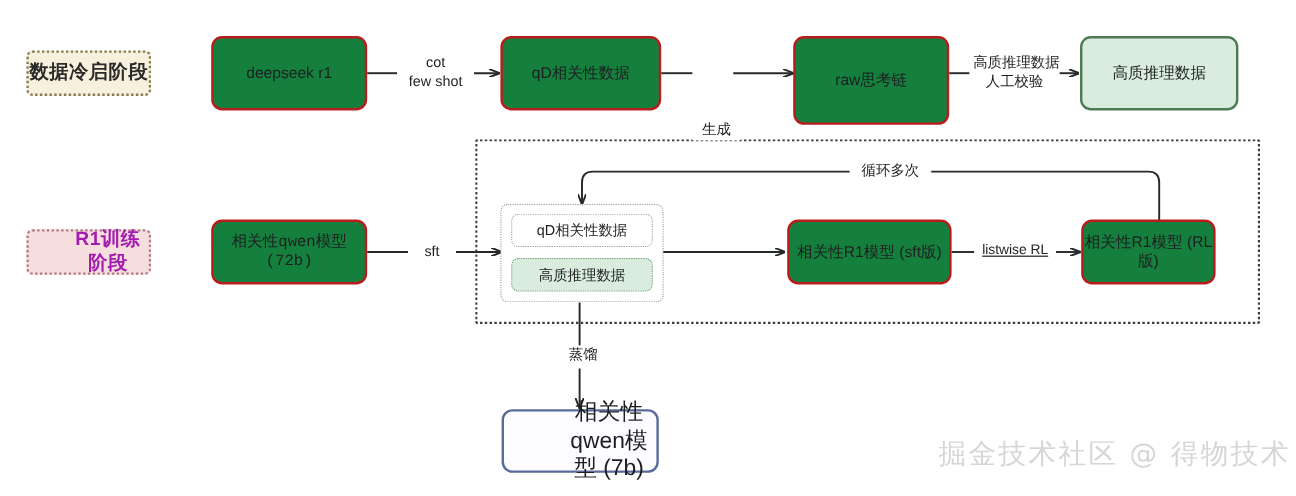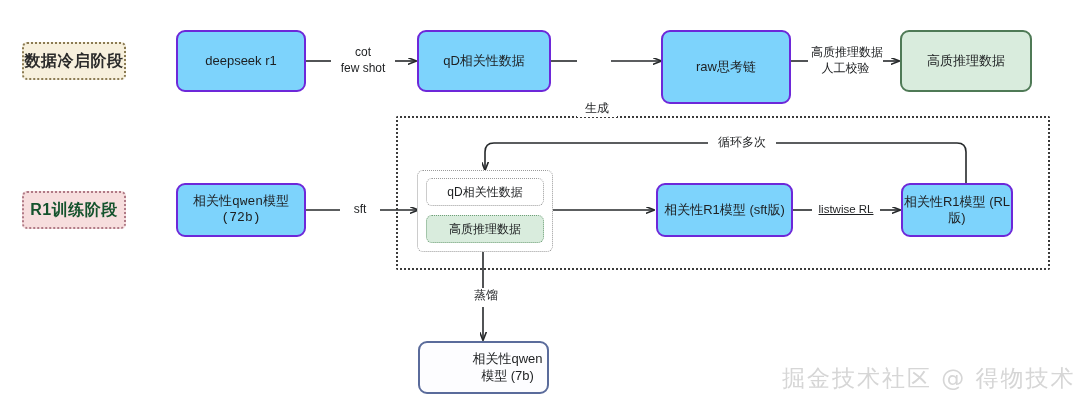--- a/index.html
+++ b/index.html
@@ -44,42 +44,43 @@
     text-align: center;
   }
   .stage-cold {
     background: #f7f0dd;
     border: 2px dotted #8a7a52;
     color: #2b2b2b;
   }
   .stage-r1 {
     background: #f7dede;
     border: 2px dotted #b07a86;
-    color: #14532d;
+    color: #a21caf;
+    padding-left: 32px;
   }
   
   .proc {
-    background: #7dd3fc;
-    border: 2px solid #6d28d9;
+    background: #15803d;
+    border: 2px solid #b91c1c;
     border-radius: 9px;
     font-size: 13px;
     color: #1d1f21;
   }
   .proc-green {
     background: #d9ecdd;
     border: 2px solid #4f7a56;
     border-radius: 9px;
     font-size: 13px;
     color: #1d1f21;
   }
   .proc-blue {
     background: #fdfdff;
     border: 2px solid #5a6b9b;
     border-radius: 9px;
-    font-size: 13px;
+    font-size: 19px;
     color: #1d1f21;
     padding-left: 48px;
   }
   
   .group-outer {
     position: absolute;
     box-sizing: border-box;
     border: 2px dotted #3b3b3b;
     border-radius: 2px;
     background: transparent;

